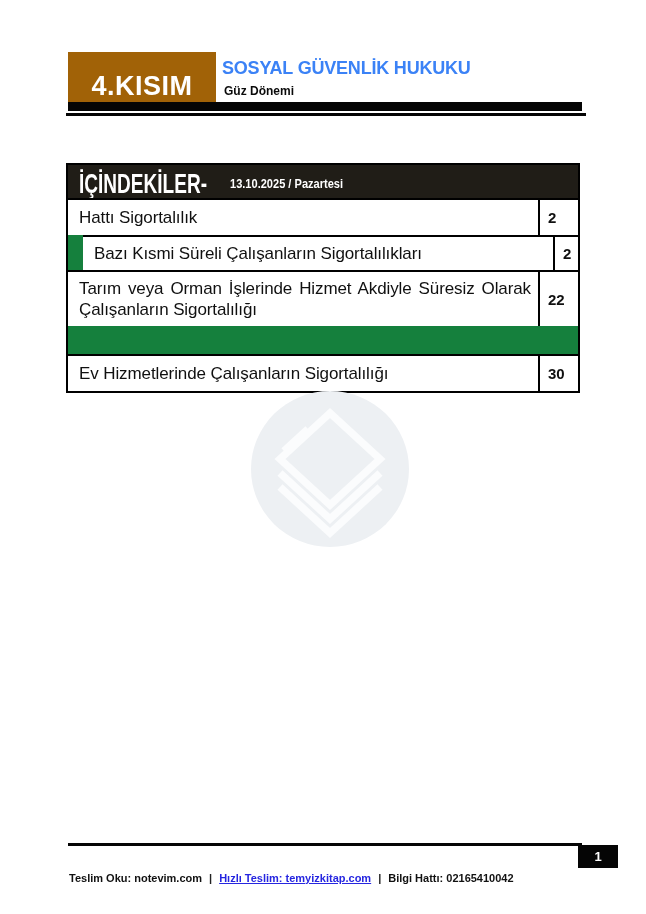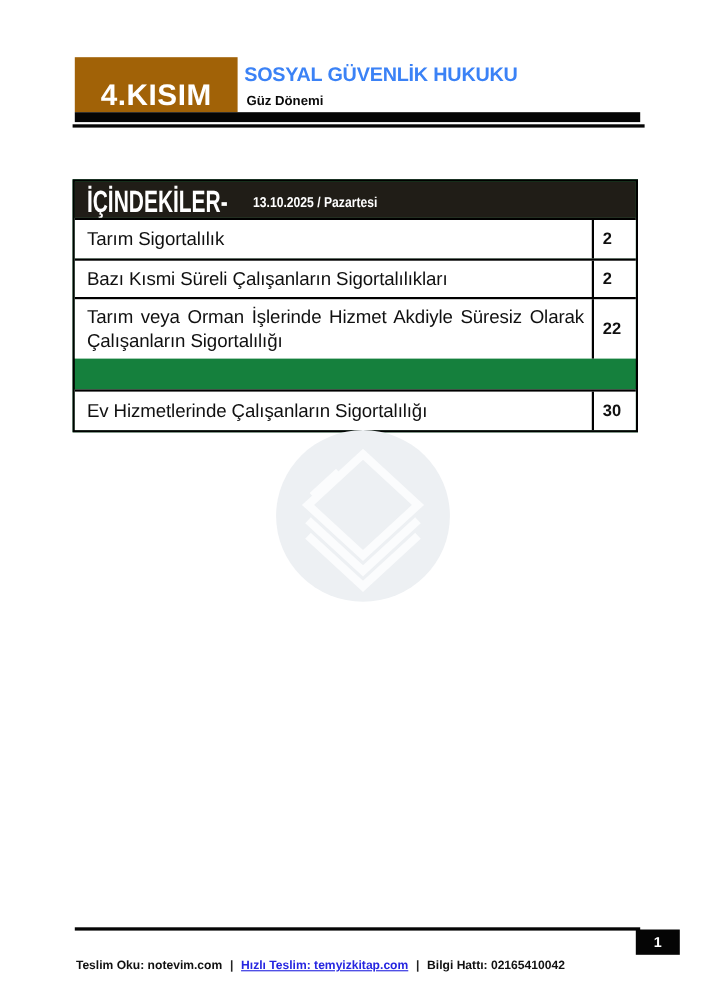--- a/index.html
+++ b/index.html
@@ -110,21 +110,21 @@
   .toc-cell-page {
     flex: 1;
     display: flex;
     align-items: center;
     padding-left: 8px;
     font-size: 15px;
     font-weight: bold;
     color: #101010;
   }
   .row-h1 { min-height: 37px; }
-  .row-h2 { min-height: 35px; }
+  .row-h2 { min-height: 35px; margin-left: 15px; }
   .row-h3 { min-height: 47px; }
   .row-h4 { min-height: 37px; margin-top: 28px; }
   
   .watermark {
     position: absolute;
     left: 250px; top: 389px;
     width: 160px; height: 160px;
   }
   
   .footer-rule {
@@ -179,21 +179,21 @@
   <div class="header-rule-thin"></div>
 
   <div class="toc-table">
     <div class="toc-header-row">
       <div class="toc-header-title">İÇİNDEKİLER-</div>
       <div class="toc-header-date">13.10.2025 / Pazartesi</div>
     </div>
 
     <div class="toc-row row-h1">
       <div class="toc-cell-label">
-        <span>Tarım Sigortalılık</span>
+        <span>Hattı Sigortalılık</span>
       </div>
       <div class="toc-cell-page">2</div>
     </div>
 
     <div class="toc-row row-h2">
       <div class="toc-cell-label">
         <span>Bazı Kısmi Süreli Çalışanların Sigortalılıkları</span>
       </div>
       <div class="toc-cell-page">2</div>
     </div>

